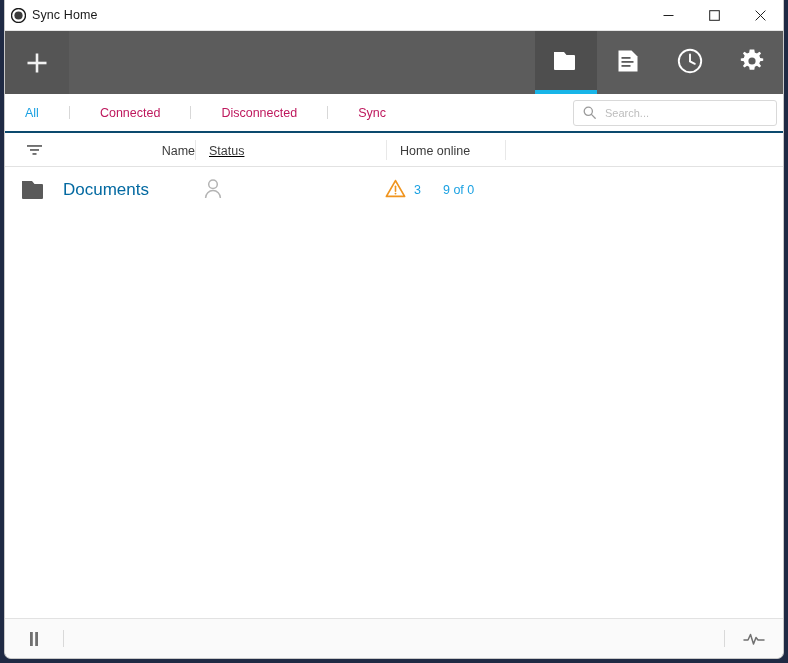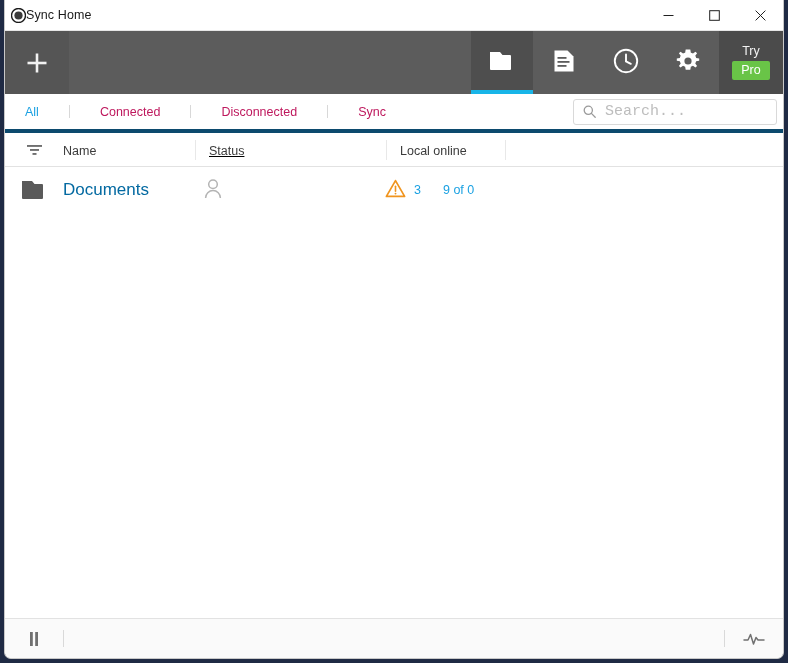--- a/index.html
+++ b/index.html
@@ -43,20 +43,21 @@
   }
   .title-icon {
     margin-left: 5px;
     width: 16px;
     height: 16px;
     display: flex;
     align-items: center;
     justify-content: center;
   }
   .title-text {
+    margin-left: 6px;
     font-size: 12.5px;
     color: #1a1a1a;
     letter-spacing: .1px;
   }
   .win-controls {
     margin-left: auto;
     display: flex;
     height: 30px;
   }
   .win-btn {
@@ -121,21 +122,21 @@
     padding: 2px 9px 3px 9px;
     border-radius: 2px;
     line-height: 1.15;
   }
 
   
   .filter-bar {
     height: 39px;
     min-height: 39px;
     background: #ffffff;
-    border-bottom: 4px solid #0c4a6e;
+    border-bottom: 2px solid #0c4a6e;
     display: flex;
     align-items: center;
     padding-left: 16px;
     box-sizing: border-box;
   }
   .filter-item {
     font-size: 12.5px;
     color: #be185d;
     padding: 0 4px;
   }
@@ -155,22 +156,22 @@
     border-radius: 3px;
     background: #fff;
     display: flex;
     align-items: center;
     box-sizing: border-box;
   }
   .search-box .s-icon { margin: 0 7px 0 9px; display:flex; }
   .search-input {
     border: none;
     outline: none;
-    font-family: Liberation Mono, monospace;
-    font-size: 15px;
+    font-family: Liberation Sans, sans-serif;
+    font-size: 11px;
     color: #555;
     background: transparent;
     width: 160px;
   }
   .search-input::placeholder { color: #bdbdbd; }
 
   
   .col-head {
     height: 34px;
     min-height: 34px;
@@ -180,21 +181,21 @@
     align-items: center;
     position: relative;
     box-sizing: border-box;
   }
   .col-filter-icon {
     width: 58px;
     display: flex;
     align-items: center;
     justify-content: center;
   }
-  .col-name { width: 132px; }
+  .col-name { width: 132px; text-align: right; }
   .col-status { width: 190px; text-decoration: underline; }
   .col-peers { width: 118px; }
   .col-label {
     font-size: 12.5px;
     color: #3b3b3b;
   }
   .col-div {
     width: 1px;
     height: 20px;
     background: #e8e8e8;
@@ -341,24 +342,20 @@
 
     <div class="tool-tab">
       <span>
         <svg width="26" height="26" viewBox="0 0 26 26">
           <path fill="#ffffff" d="M13 1.6 l2.3 0 0.55 3.05 a8.2 8.2 0 0 1 2.1 0.87 l2.5-1.8 1.63 1.63 -1.8 2.5 a8.2 8.2 0 0 1 0.87 2.1 l3.05 0.55 0 2.3 -3.05 0.55 a8.2 8.2 0 0 1 -0.87 2.1 l1.8 2.5 -1.63 1.63 -2.5-1.8 a8.2 8.2 0 0 1 -2.1 0.87 l-0.55 3.05 -2.3 0 -2.3 0 -0.55-3.05 a8.2 8.2 0 0 1 -2.1-0.87 l-2.5 1.8 -1.63-1.63 1.8-2.5 a8.2 8.2 0 0 1 -0.87-2.1 l-3.05-0.55 0-2.3 3.05-0.55 a8.2 8.2 0 0 1 0.87-2.1 l-1.8-2.5 1.63-1.63 2.5 1.8 a8.2 8.2 0 0 1 2.1-0.87 l0.55-3.05 z"></path>
           <circle cx="13" cy="13" r="3.6" fill="#5c5c5c"></circle>
         </svg>
       </span>
     </div>
 
-    <div class="try-pro">
-      <span class="try-label">Try</span>
-      <span class="pro-badge">Pro</span>
-    </div>
   </div>
 
   <div class="filter-bar">
     <span class="filter-item active">All</span>
     <span class="filter-sep"></span>
     <span class="filter-item">Connected</span>
     <span class="filter-sep"></span>
     <span class="filter-item">Disconnected</span>
     <span class="filter-sep"></span>
     <span class="filter-item">Sync</span>
@@ -384,21 +381,21 @@
     </div>
     <div class="col-name">
       <span class="col-label">Name</span>
     </div>
     <div class="col-div"></div>
     <div class="col-status" style="padding-left:13px;box-sizing:border-box;">
       <span class="col-label">Status</span>
     </div>
     <div class="col-div"></div>
     <div class="col-peers" style="padding-left:13px;box-sizing:border-box;">
-      <span class="col-label">Local online</span>
+      <span class="col-label">Home online</span>
     </div>
     <div class="col-div"></div>
   </div>
 
   <div class="list-area">
     <div class="row">
       <div class="cell-icon">
         <svg width="26" height="22" viewBox="0 0 26 22">
           <path d="M1 2 h10 l2.5 3 h7.5 a1 1 0 0 1 1 1 v13 a1 1 0 0 1 -1 1 h-19 a1 1 0 0 1 -1 -1 v-16 z" fill="#5a5a5a"></path>
         </svg>

